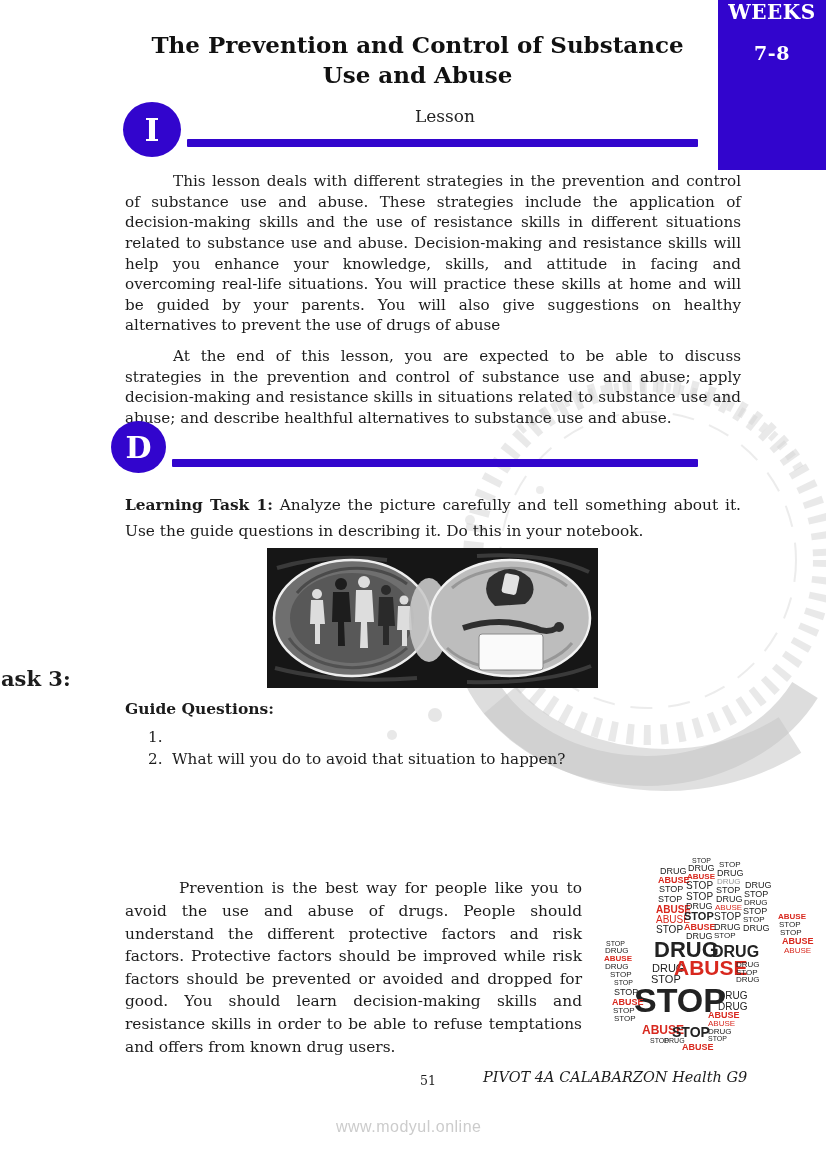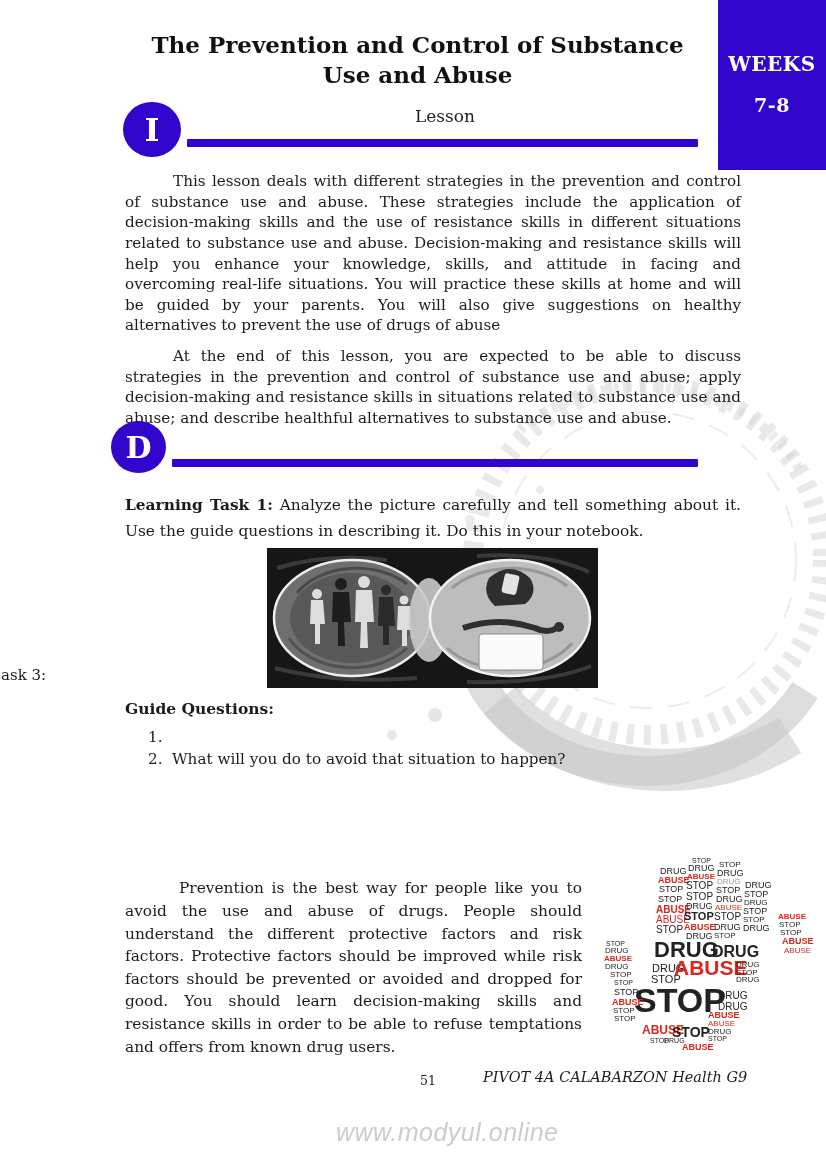--- a/index.html
+++ b/index.html
@@ -1,57 +1,57 @@
 <!DOCTYPE html>
 <html><head>
 <meta charset="utf-8">
 <style>
   html,body{margin:0;padding:0;background:#fff;}
   .page{position:relative;width:826px;height:1169px;background:#ffffff;overflow:hidden;
         font-family:"DejaVu Serif","Liberation Serif",serif;color:#1c1c1c;}
   .abs{position:absolute;}
   
   .weeks-box{left:718px;top:0;width:108px;height:170px;background:#3205cd;color:#fff;
-             display:flex;flex-direction:column;align-items:center;padding-top:52px;box-sizing:border-box;
+             display:flex;flex-direction:column;align-items:center;box-sizing:border-box;
              font-weight:bold;letter-spacing:.5px;}
   .weeks-box .w1{font-size:20px;}
   .weeks-box .w2{font-size:19px;margin-top:18px;}
   .doc-title{left:95px;top:30px;width:645px;text-align:center;font-size:23px;font-weight:bold;line-height:30px;color:#111;}
   .badge{background:#3205cd;color:#fff;border-radius:50%;display:flex;align-items:center;justify-content:center;
          font-weight:bold;}
   .badge-i{left:123px;top:102px;width:58px;height:55px;font-size:32px;}
   .badge-d{left:111px;top:421px;width:55px;height:52px;font-size:30px;}
   .lesson-label{left:190px;top:106px;width:510px;text-align:center;font-size:17px;color:#222;}
   .rule{background:#3205cd;height:8px;border-radius:1px;}
   .rule-i{left:187px;top:139px;width:511px;}
   .rule-d{left:172px;top:459px;width:526px;}
   
   .para{ text-align:justify; }
   .p1{left:125px;top:156px;width:616px;font-size:15.2px;line-height:20.6px;text-indent:48px;}
   .p2{left:125px;top:331px;width:616px;font-size:15.2px;line-height:20.6px;text-indent:48px;}
   .lt{left:125px;top:477px;width:616px;font-size:15.4px;line-height:26px;}
   .lt b{font-weight:bold;}
-  .margin-note{left:1px;top:666px;font-size:15px;font-weight:normal;}
+  .margin-note{left:1px;top:666px;font-size:21px;font-weight:bold;}
   .gq-head{left:125px;top:699px;font-size:15.5px;font-weight:bold;}
   .gq-list{left:148px;top:726px;width:560px;font-size:15.2px;line-height:22.4px;}
   .gq-item{display:flex;}
   .gq-num{width:24px;}
   .p3{left:125px;top:786px;width:614px;font-size:15.2px;line-height:21.8px;text-indent:46px;}
   .p4{left:125px;top:862px;width:457px;font-size:15.4px;line-height:22.6px;text-indent:54px;}
   
   .venn{left:267px;top:548px;width:331px;height:140px;}
   .hand{left:570px;top:845px;width:230px;height:220px;font-family:"Liberation Sans","DejaVu Sans",sans-serif;margin-left:34px;}
   .wcw{position:absolute;font-weight:normal;white-space:nowrap;line-height:1;transform-origin:left top;}
   .wcw.b{font-weight:bold;}
   .c-k{color:#222222;} .c-r{color:#d8281e;} .c-g{color:#9a9a9a;}
   
   .page-num{left:420px;top:1073px;font-size:12.5px;}
   .module-label{left:483px;top:1069px;font-size:14.5px;font-style:italic;}
-  .site-mark{left:336px;top:1118px;font-size:25px;color:#cccccc;letter-spacing:.5px;
-             font-family:"Liberation Sans","DejaVu Sans",sans-serif;font-style:italic;}
+  .site-mark{left:336px;top:1118px;font-size:16px;color:#cccccc;letter-spacing:.5px;
+             font-family:"Liberation Sans","DejaVu Sans",sans-serif;}
   .stamp{left:0;top:0;z-index:0;}
   .layer{z-index:1;}
 </style>
 </head>
 <body>
 
 <div class="page">
 
   <svg class="abs stamp" width="826" height="1169" viewBox="0 0 826 1169">
     <circle cx="648" cy="560" r="175" fill="none" stroke="#d4d4d4" stroke-width="20" stroke-dasharray="7 10" opacity="0.5"></circle>

